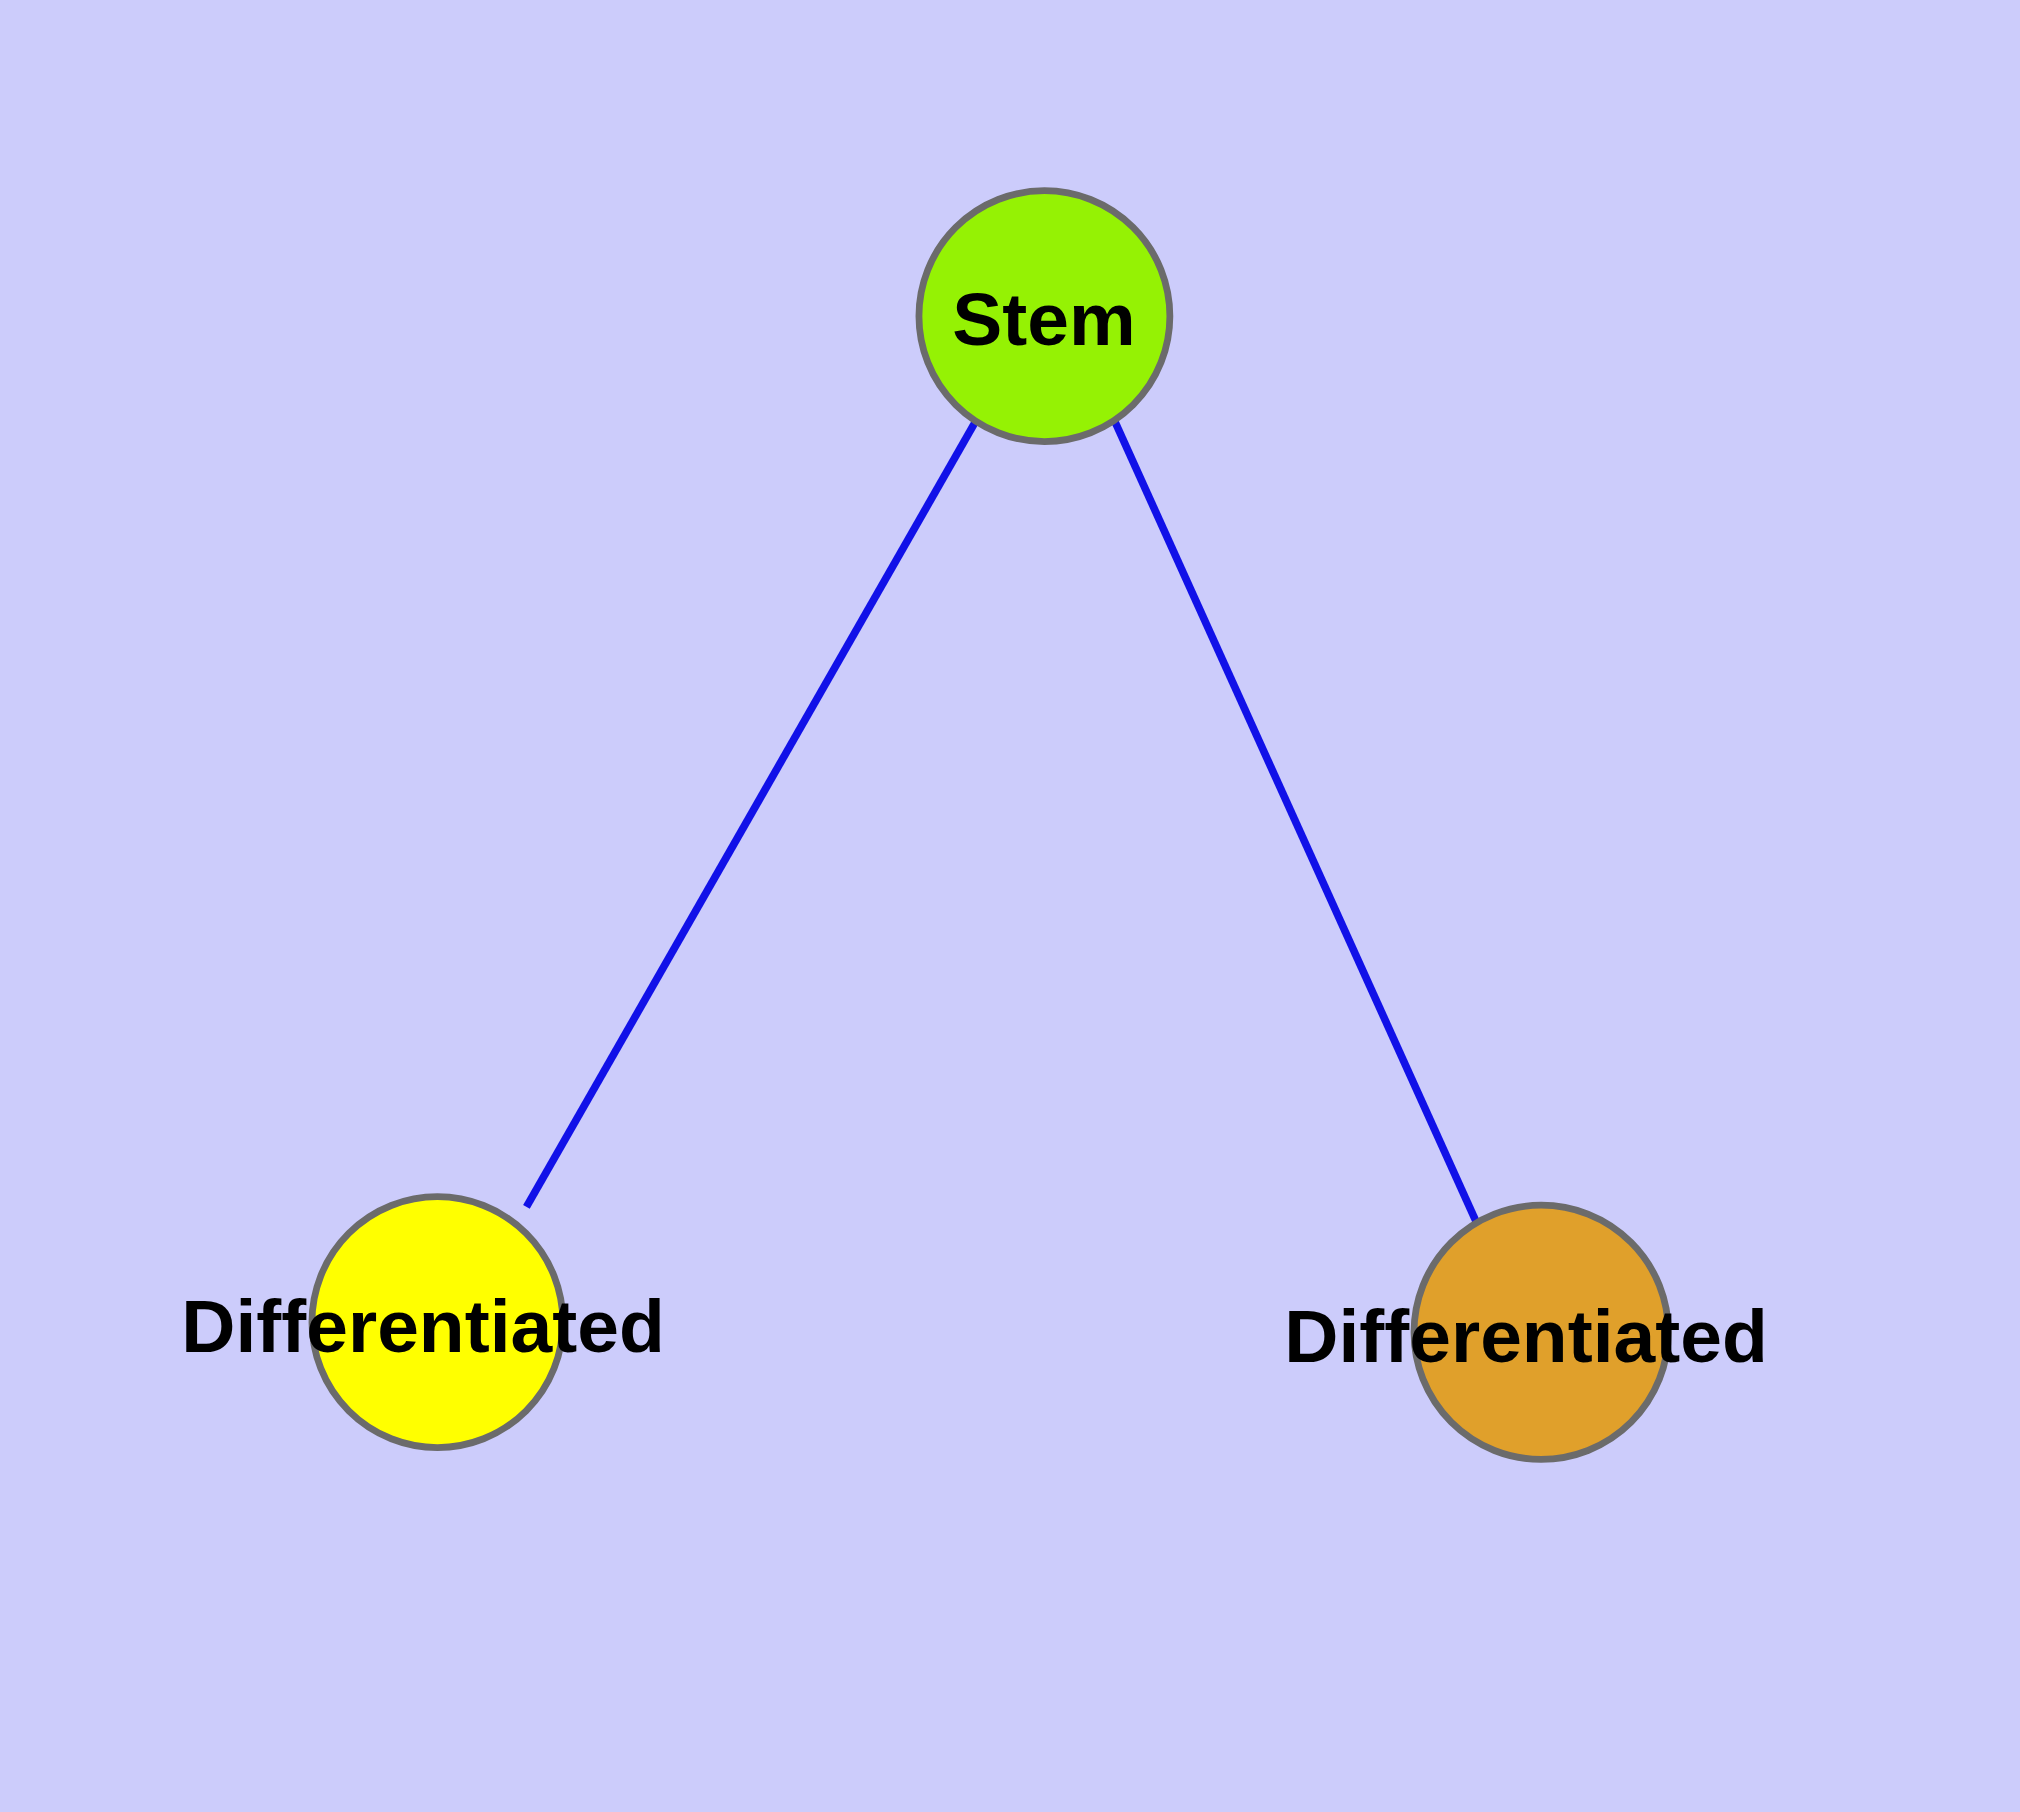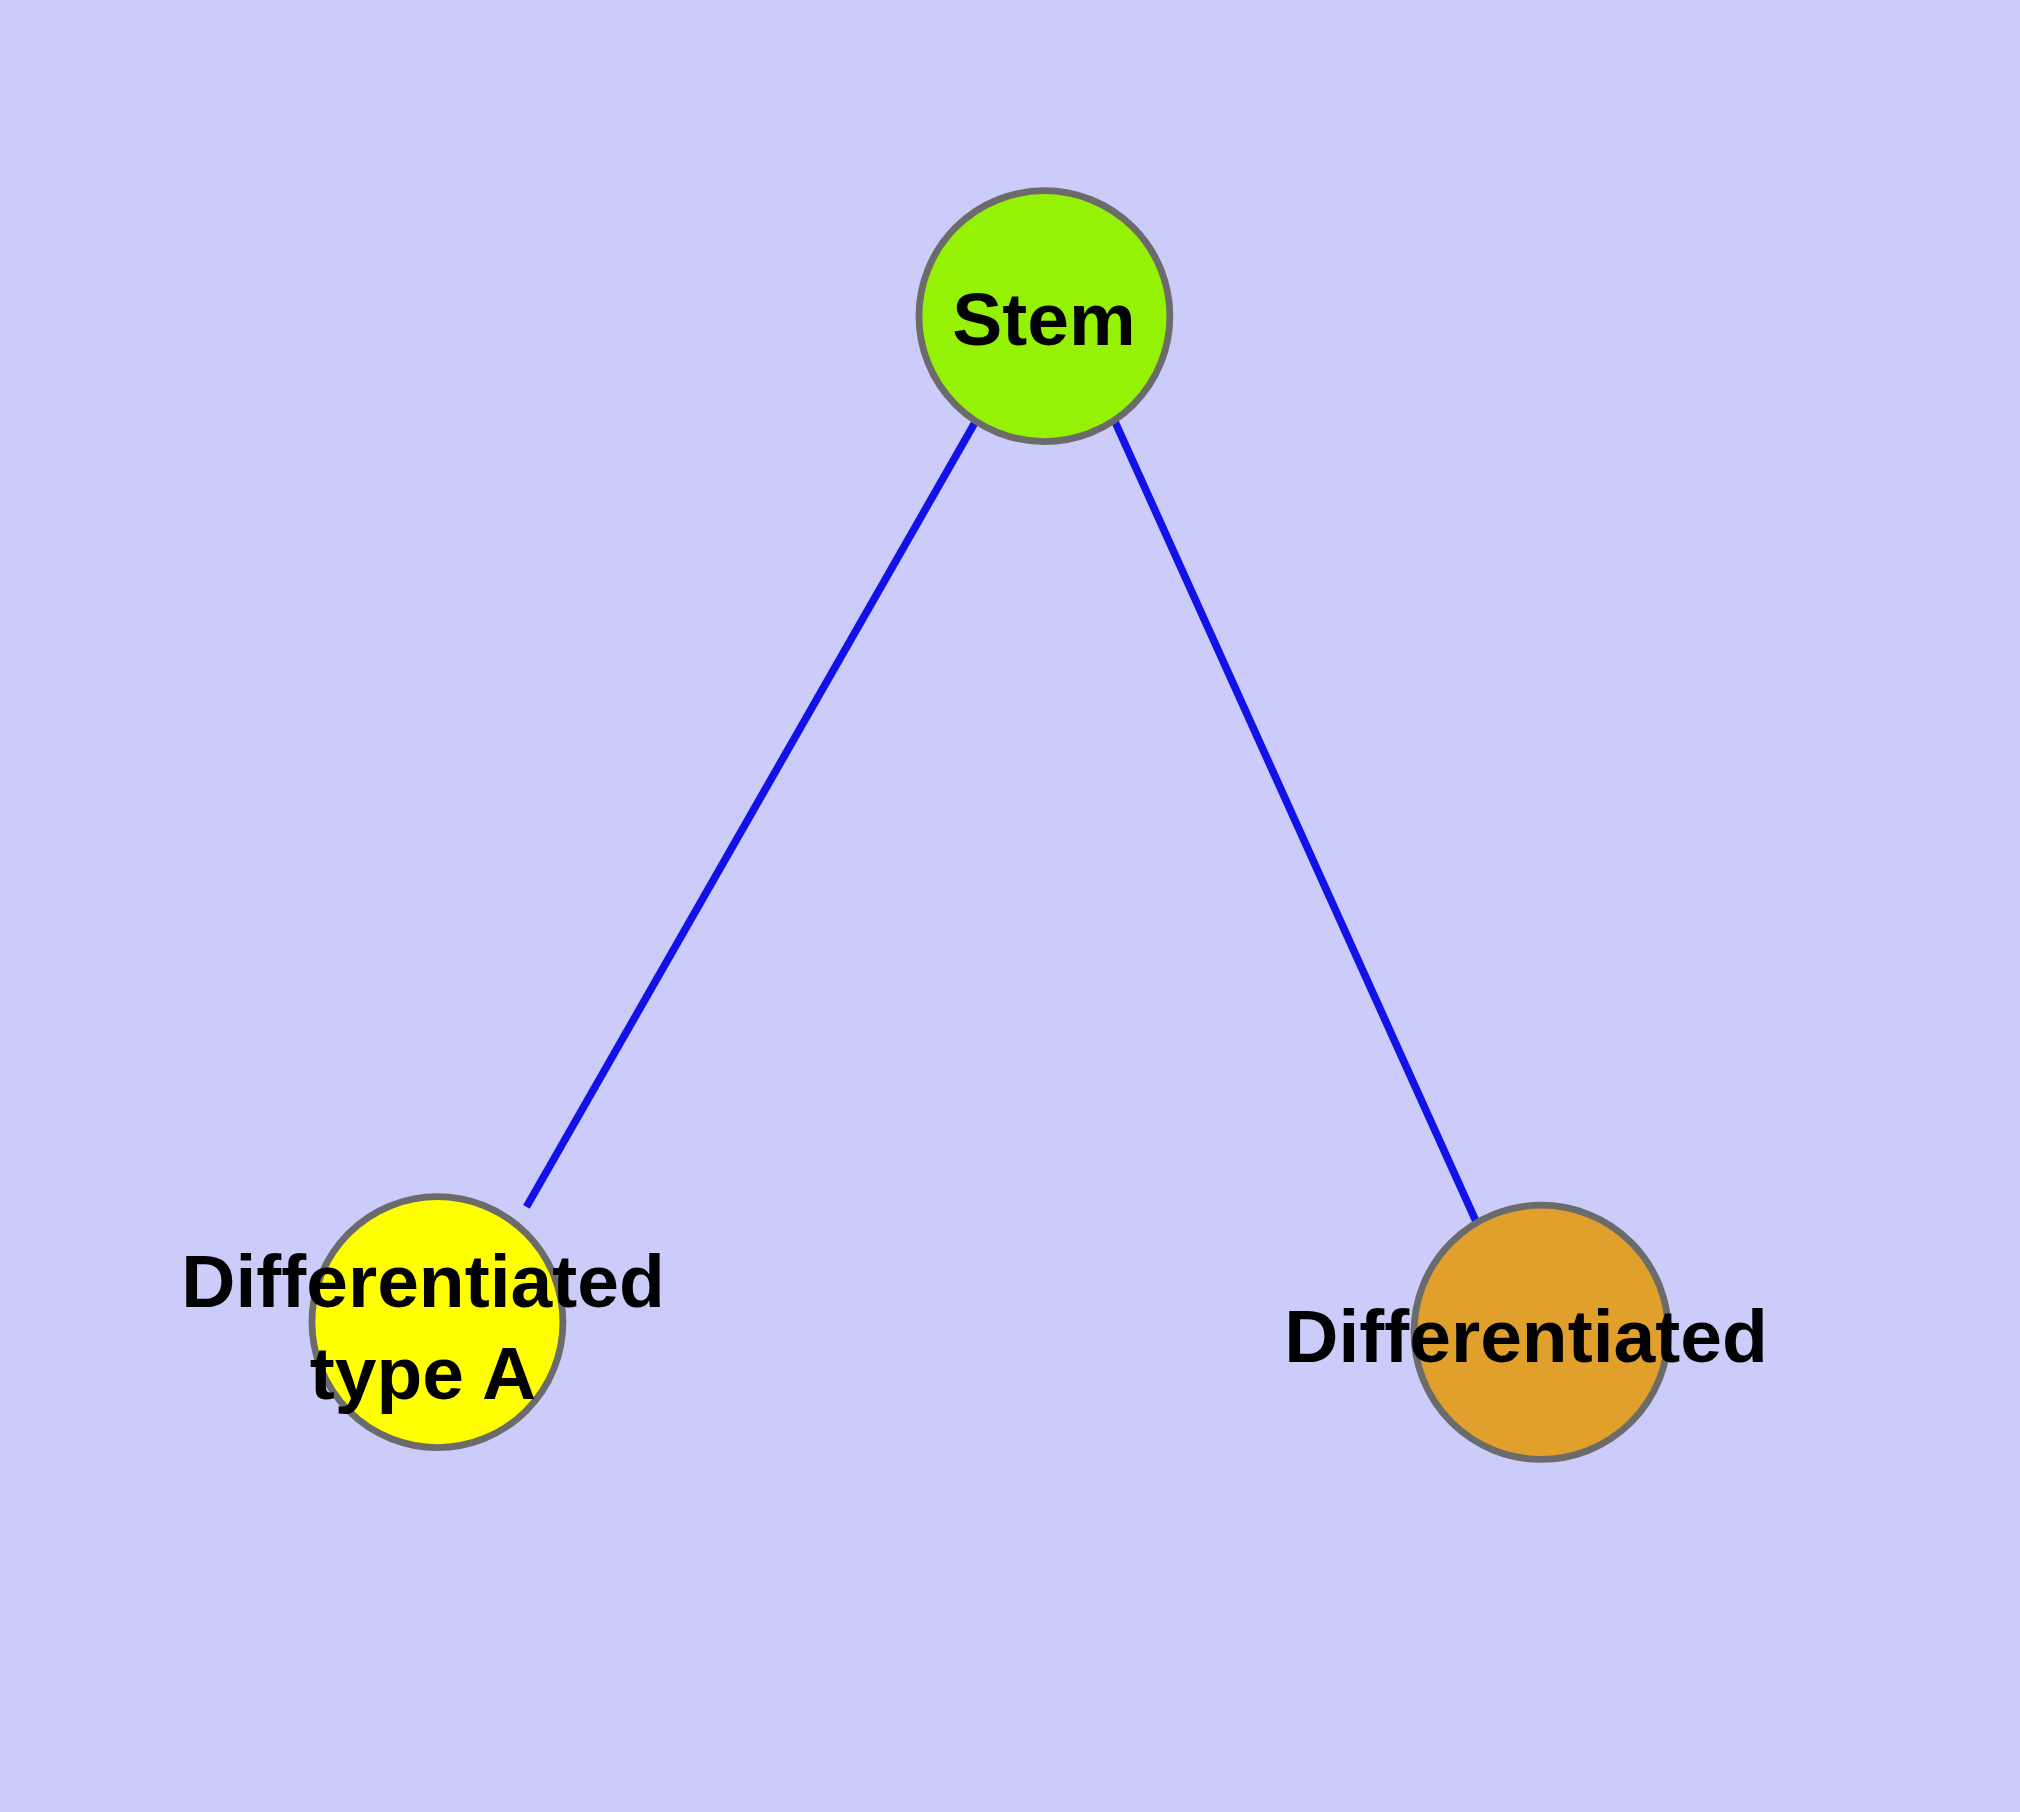--- a/index.html
+++ b/index.html
@@ -53,18 +53,18 @@
       </g>
     <g id="node-layer">
         <circle cx="1232" cy="373" r="148" fill="#95f204" stroke="#6b6b6b" stroke-width="8"></circle>
         <circle cx="516" cy="1560" r="148" fill="#ffff00" stroke="#6b6b6b" stroke-width="8"></circle>
         <circle cx="1818" cy="1572" r="150" fill="#e0a02b" stroke="#6b6b6b" stroke-width="8"></circle>
       </g>
   </svg>
 
   <div id="label-layer">
       <div class="node-label stem" style="left: 1044px; top: 320px; font-size: 75px; color: rgb(0, 0, 0);"><div>Stem</div></div>
-      <div class="node-label leaf" style="left: 423px; top: 1327px; font-size: 75px; color: rgb(0, 0, 0);"><div>Differentiated</div><div>type A</div></div>
+      <div class="node-label leaf" style="left: 423px; top: 1327px; font-size: 75px; color: rgb(0, 0, 0);"><div>Differentiated</div></div>
       <div class="node-label leaf" style="left: 1526px; top: 1337px; font-size: 75px; color: rgb(0, 0, 0);"><div>Differentiated</div></div>
     </div>
 
 </div>
 
 
 </body></html>

